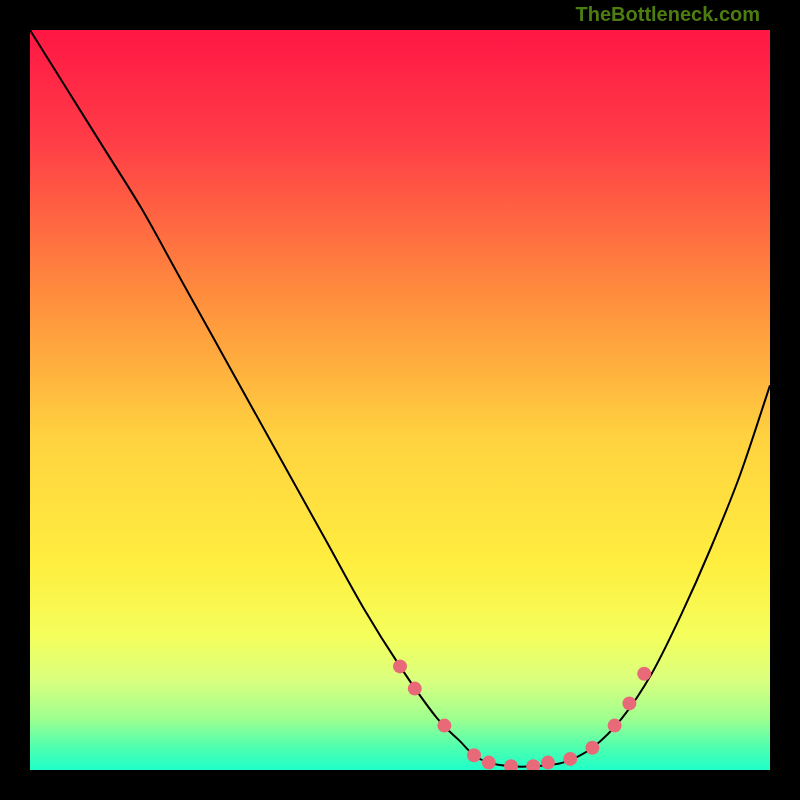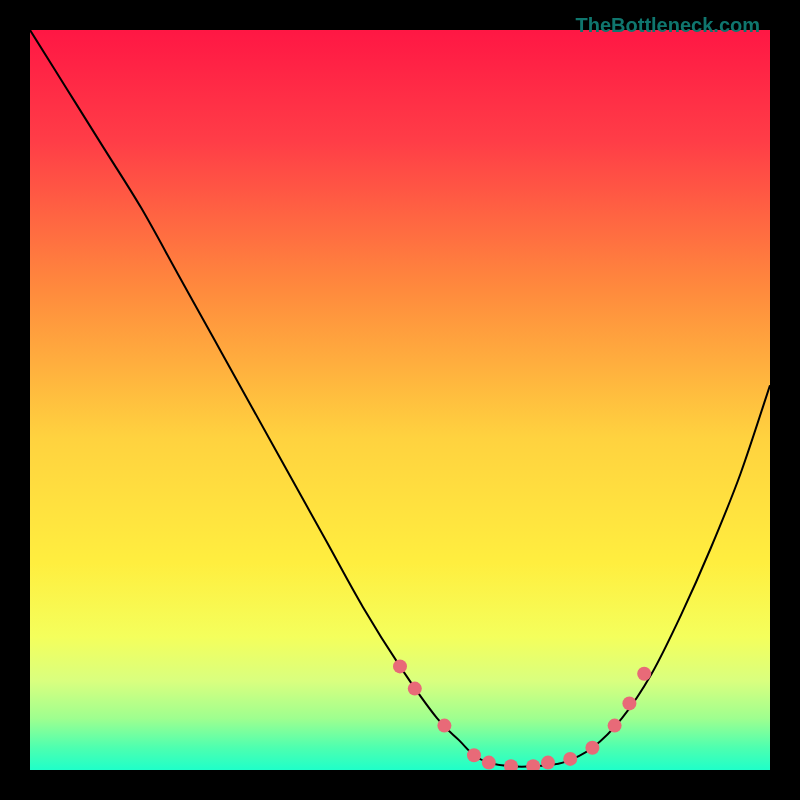--- a/index.html
+++ b/index.html
@@ -1,17 +1,17 @@
 <!DOCTYPE html>
 <html><head>
   <meta charset="utf-8">
   <style>
     * { margin: 0; padding: 0; box-sizing: border-box; }
     body { background: #000; width: 800px; height: 800px; position: relative; font-family: Arial, sans-serif; }
-    .watermark { position: absolute; top: 14px; right: 40px; color: #0f766e; font-size: 20px; font-weight: bold; z-index: 10; }
+    .watermark { position: absolute; top: 3px; right: 40px; color: #4d7c0f; font-size: 20px; font-weight: bold; z-index: 10; }
     .chart-container { position: absolute; top: 30px; left: 30px; width: 740px; height: 740px; }
     .gradient-bg { position: absolute; top: 0; left: 0; width: 100%; height: 100%; }
     .curve-layer { position: absolute; top: 0; left: 0; width: 100%; height: 100%; }
     .dots-layer { position: absolute; top: 0; left: 0; width: 100%; height: 100%; }
   </style>
 </head>
 <body>
 
 <div class="watermark">TheBottleneck.com</div>
 

